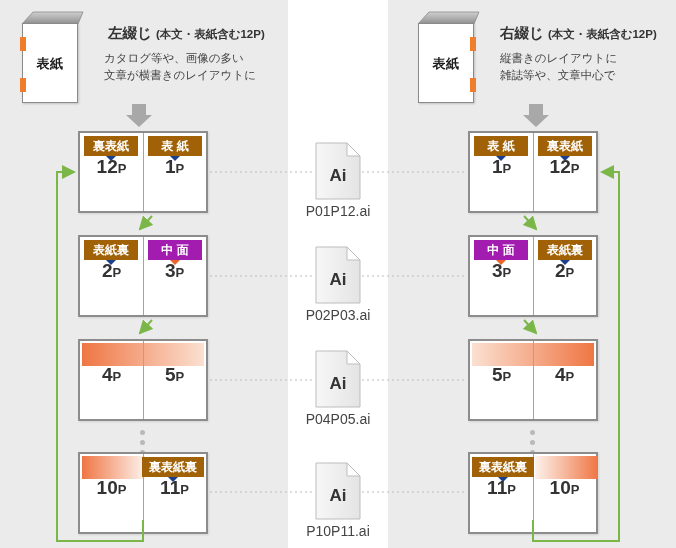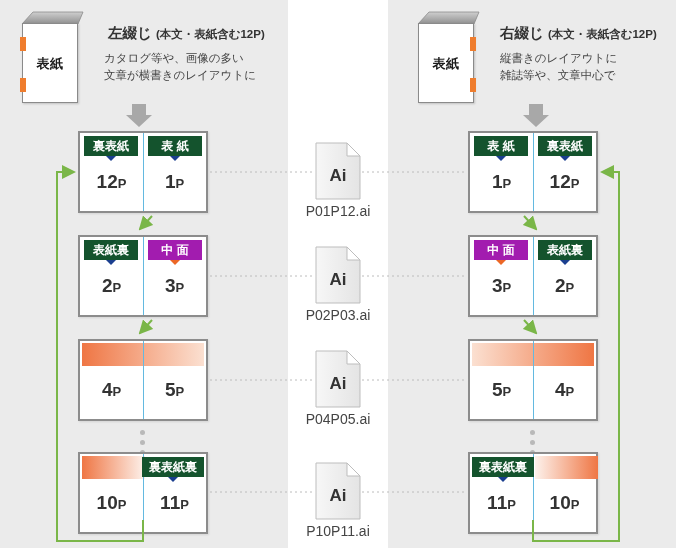--- a/index.html
+++ b/index.html
@@ -47,41 +47,41 @@
     background:#ffffff; border:2px solid #8c8c8c;
     box-shadow:1px 1px 2px rgba(0,0,0,.10);
   }
   .gutter { position:absolute; left:50%; top:0; width:1px; height:100%; background:#63b9e0; }
 
   .tag {
     position:absolute; top:3px; height:20px; line-height:20px;
     font-size:12px; font-weight:bold; color:#ffffff; text-align:center;
     white-space:nowrap;
   }
-  .tag.blue   { background:#14532d; }
+  .tag.blue   { background:#a16207; }
   .tag.orange { background:#a21caf; }
   .tag::after {
     content:""; position:absolute; left:50%; bottom:-5px; margin-left:-5px;
     width:0; height:0; border-left:5px solid transparent;
     border-right:5px solid transparent; border-top:5px solid currentColor;
   }
   .tag.blue::after   { color:#1b3f8f; }
   .tag.orange::after { color:#ec6726; }
 
   .tag.l { left:4px;  width:54px; }
   .tag.r { right:4px; width:54px; }
 
   .gradbar { position:absolute; top:2px; height:23px; }
   .grad-l2r { background:linear-gradient(to right,#ef7644,#fbe0d1); }
   .grad-r2l { background:linear-gradient(to right,#fbe0d1,#ef7644); }
   .grad-halfL { background:linear-gradient(to right,#ef7644,#fdf2ec); }
   .grad-halfR { background:linear-gradient(to right,#fdf2ec,#ef7644); }
 
   .pagenum {
-    position:absolute; top:38px; width:50%;
+    position:absolute; top:23px; width:50%;
     text-align:center; font-size:19px; font-weight:bold; color:#333;
   }
   .pagenum.l { left:0; }
   .pagenum.r { left:50%; }
   .pagenum .p { font-size:13px; }
 
   
   .ai-icon { position:absolute; width:46px; height:58px; }
   .ai-name {
     position:absolute; width:110px; text-align:center;

